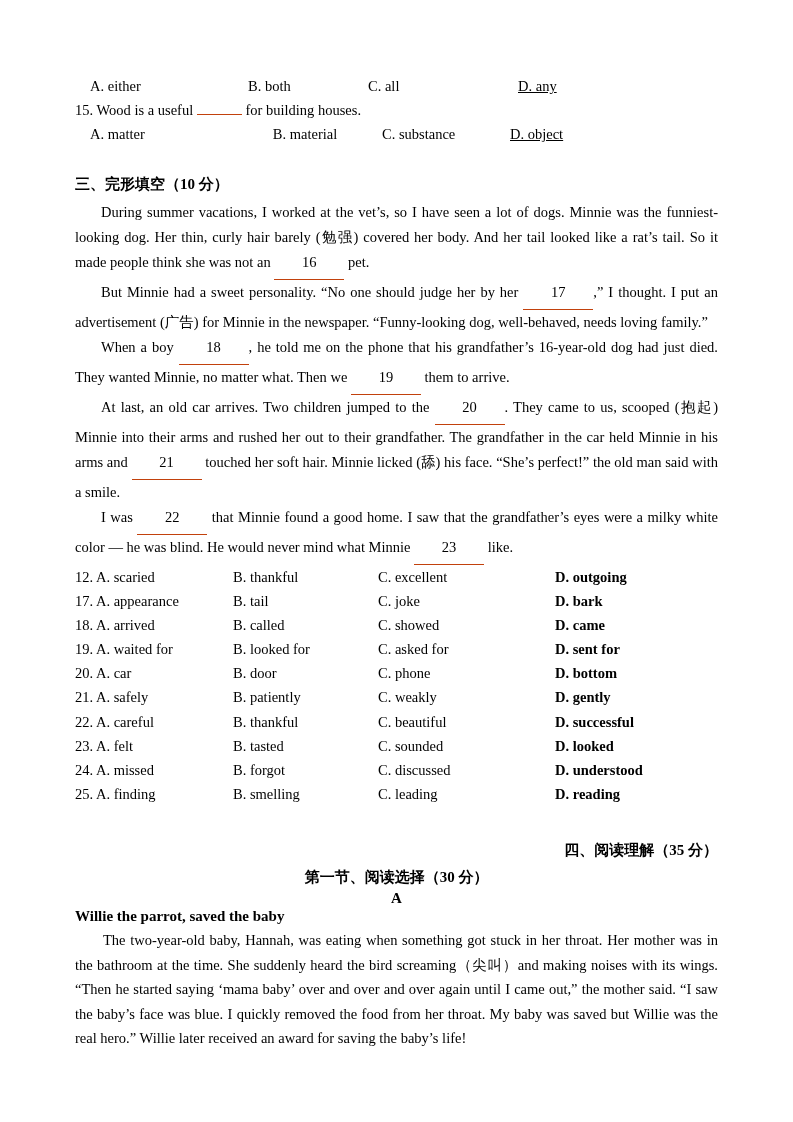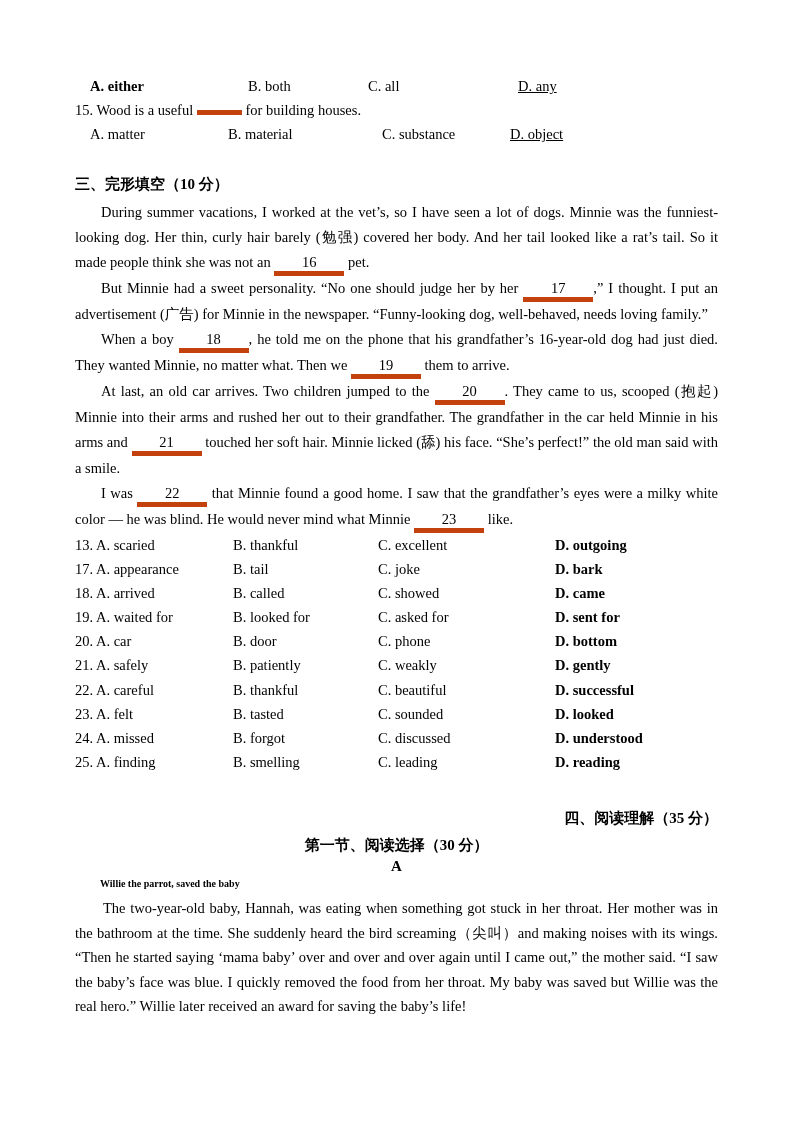--- a/index.html
+++ b/index.html
@@ -17,26 +17,26 @@
   }
   .page {
     width: 643px;
     padding: 74px 75px 0 75px;
     font-size: 14.5px;
   }
 
   
   .opts { display: flex; line-height: 24px; }
   .opts .c4 { flex: 1; text-decoration: underline; }
-  .opts-r1 .c1 { width: 173px; padding-left: 15px; box-sizing: content-box; font-weight: bold; }
+  .opts-r1 .c1 { width: 173px; padding-left: 15px; box-sizing: content-box; }
   .opts-r1 .c1 { width: 158px; }
   .opts-r1 .c2 { width: 120px; }
   .opts-r1 .c3 { width: 150px; }
   .opts-r2 .c1 { width: 138px; padding-left: 15px; }
-  .opts-r2 .c2 { width: 154px; }
+  .opts-r2 .c2 { width: 154px; text-align: center; }
   .opts-r2 .c3 { width: 128px; }
 
   .qline { line-height: 24px; }
 
   
   .sec {
     margin: 0;
     font-size: 15px;
     font-weight: bold;
     line-height: 26px;
@@ -53,23 +53,23 @@
     text-indent: 26px;
     line-height: 25px;
   }
 
   
   .blank {
     display: inline-block;
     min-width: 70px;
     text-align: center;
     text-indent: 0;
-    border-bottom: 5px solid #c2410c;
+    border-bottom: 1px solid #c2410c;
     line-height: 15px;
-    padding-bottom: 1px;
+    padding-bottom: 9px;
     vertical-align: baseline;
   }
   .blank.short { min-width: 45px; }
 
   
   .qlist { }
   .qrow { display: flex; line-height: 24.1px; }
   .qrow .qc1 { width: 158px; }
   .qrow .qc2 { width: 145px; }
   .qrow .qc3 { width: 177px; }
@@ -78,22 +78,21 @@
   
   .passage-label {
     text-align: center;
     font-weight: bold;
     line-height: 16px;
     font-size: 15px;
   }
   .passage-title {
     font-weight: bold;
     line-height: 20px;
-    margin-left: 25px;
-    font-size: 10px;
+    font-size: 15px;
   }
   .passage-text {
     margin: 2px 0 0 0;
     text-align: justify;
     text-indent: 28px;
     line-height: 24.6px;
   }
 </style>
 </head>
 <body>
@@ -121,21 +120,21 @@
   <div class="paras">
     <p>During summer vacations, I worked at the vet’s, so I have seen a lot of dogs. Minnie was the funniest-looking dog. Her thin, curly hair barely (勉强) covered her body. And her tail looked like a rat’s tail. So it made people think she was not an <span class="blank">16</span> pet.</p>
     <p>But Minnie had a sweet personality. “No one should judge her by her <span class="blank">17</span>,” I thought. I put an advertisement (广告) for Minnie in the newspaper. “Funny-looking dog, well-behaved, needs loving family.”</p>
     <p>When a boy <span class="blank">18</span>, he told me on the phone that his grandfather’s 16-year-old dog had just died. They wanted Minnie, no matter what. Then we <span class="blank">19</span> them to arrive.</p>
     <p>At last, an old car arrives. Two children jumped to the <span class="blank">20</span>. They came to us, scooped (抱起) Minnie into their arms and rushed her out to their grandfather. The grandfather in the car held Minnie in his arms and <span class="blank">21</span> touched her soft hair. Minnie licked (舔) his face. “She’s perfect!” the old man said with a smile.</p>
     <p>I was <span class="blank">22</span> that Minnie found a good home. I saw that the grandfather’s eyes were a milky white color — he was blind. He would never mind what Minnie <span class="blank">23</span> like.</p>
   </div>
 
   <div class="qlist">
       <div class="qrow">
-        <span class="qc1">13. A. scaried</span>
+        <span class="qc1">12. A. scaried</span>
         <span class="qc2">B. thankful</span>
         <span class="qc3">C. excellent</span>
         <span class="qc4">D. outgoing</span>
       </div>
       <div class="qrow">
         <span class="qc1">17. A. appearance</span>
         <span class="qc2">B. tail</span>
         <span class="qc3">C. joke</span>
         <span class="qc4">D. bark</span>
       </div>

